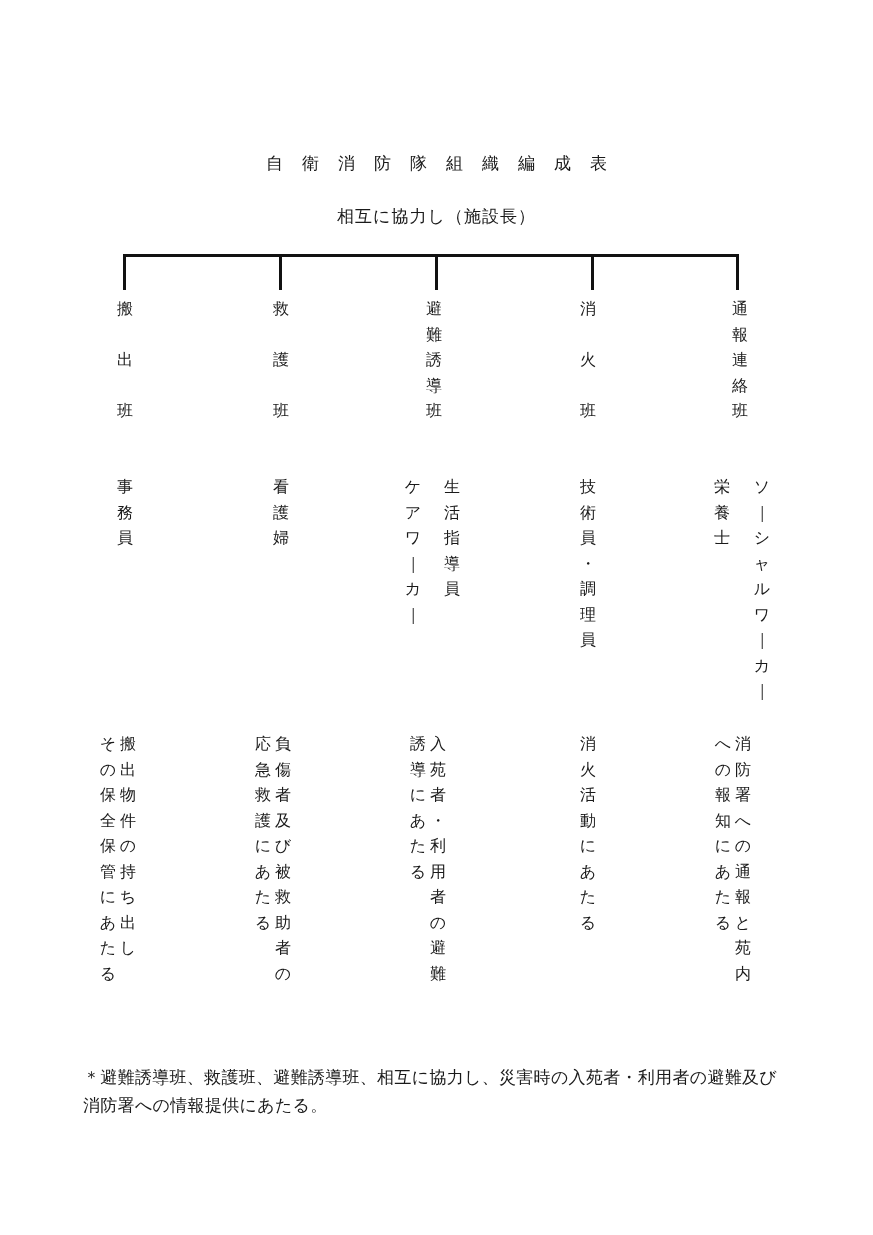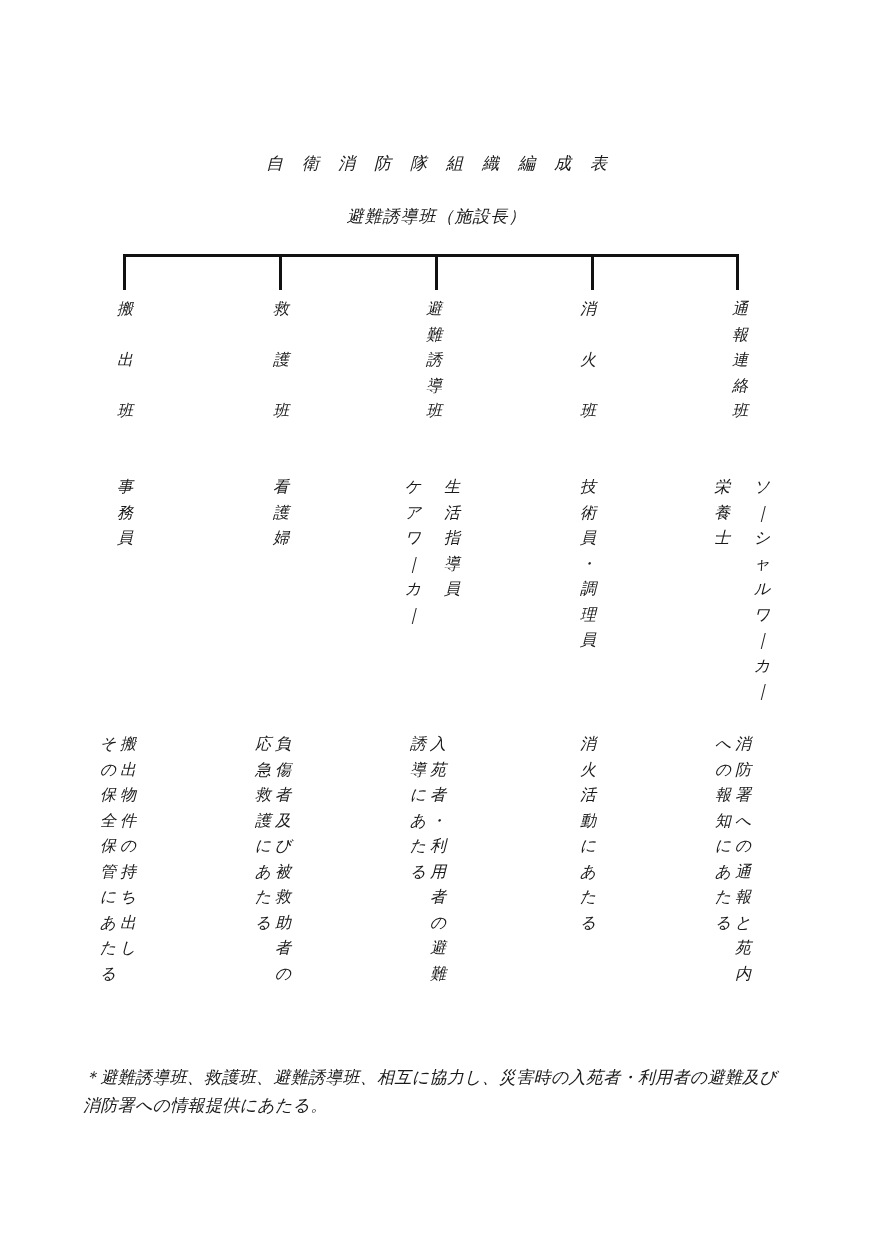--- a/index.html
+++ b/index.html
@@ -1,21 +1,21 @@
 <!DOCTYPE html>
 <html><head>
 <meta charset="utf-8">
 <style>
   html, body { margin: 0; padding: 0; background: #ffffff; }
   body {
     width: 873px; height: 1235px; position: relative; overflow: hidden;
     font-family: "DejaVu Serif", "Liberation Serif", serif;
     color: #1a1a1a;
   }
-  .abs { position: absolute; font-style: italic; }
+  .abs { position: absolute; }
   .title {
     left: 0; width: 873px; top: 152px; text-align: center;
     font-size: 17px; letter-spacing: 19px; text-indent: 19px;
   }
   .head {
     left: 0; width: 873px; top: 205px; text-align: center;
     font-size: 17px; letter-spacing: 1px;
   }
   .hline { background: #111; height: 3px; }
   .vline { background: #111; width: 3px; }
@@ -27,21 +27,21 @@
   .unit-name span { display: block; }
   .note {
     left: 83px; top: 1063px; width: 700px;
     font-size: 17px; line-height: 28px; letter-spacing: 0.3px;
   }
 </style>
 </head>
 <body>
 
 <div class="abs title">自衛消防隊組織編成表</div>
-<div class="abs head">避難誘導班（施設長）</div>
+<div class="abs head">相互に協力し（施設長）</div>
 
 <div>
   <div class="abs hline" style="left:123px; top:254px; width:616px;"></div>
   <div class="abs vline" style="left:123px; top:254px; height:36px;"></div>
   <div class="abs vline" style="left:279px; top:254px; height:36px;"></div>
   <div class="abs vline" style="left:435px; top:254px; height:36px;"></div>
   <div class="abs vline" style="left:591px; top:254px; height:36px;"></div>
   <div class="abs vline" style="left:736px; top:254px; height:36px;"></div>
 </div>
 

